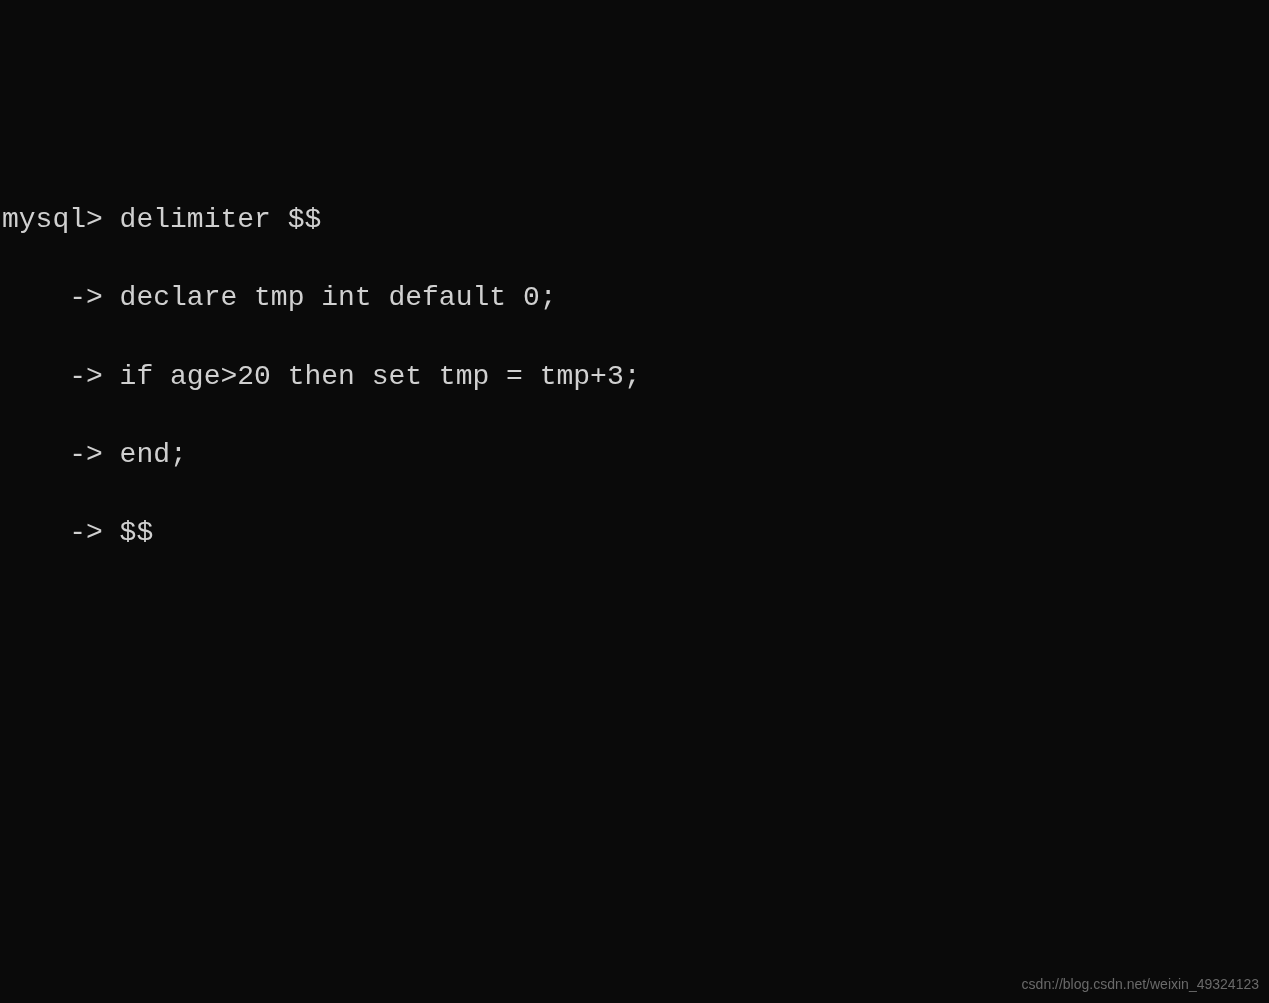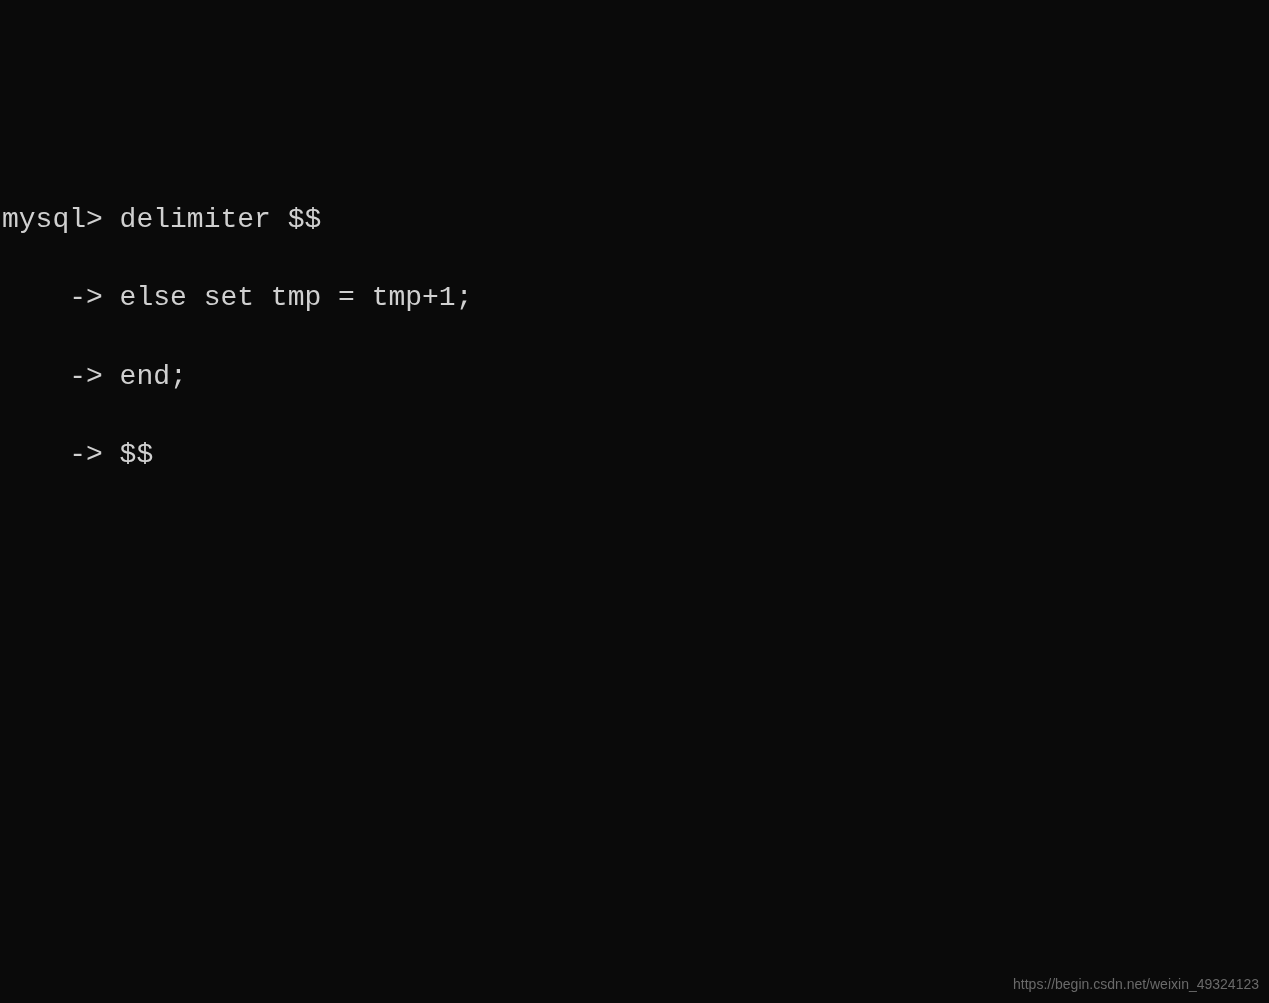--- a/index.html
+++ b/index.html
@@ -36,35 +36,36 @@
       white-space: nowrap;
     }
   </style>
 </head>
 <body>
 
 
 
 <div class="terminal">
 <span class="line">mysql&gt; delimiter $$</span>
-<span class="line">    -&gt; else set tmp = tmp+1;</span>
+<span class="line">    -&gt; declare tmp int default 0;</span>
+<span class="line">    -&gt; if age&gt;20 then set tmp = tmp+3;</span>
 <span class="line">    -&gt; end;</span>
 <span class="line">    -&gt; $$</span>
 
 <span class="line"></span>
 
 
 
 <span class="line"></span>
 
 
 
 
 
 
 
 
 </div>
 
-<div class="watermark">https://begin.csdn.net/weixin_49324123</div>
+<div class="watermark">csdn://blog.csdn.net/weixin_49324123</div>
 
 
 
 
 </body></html>

